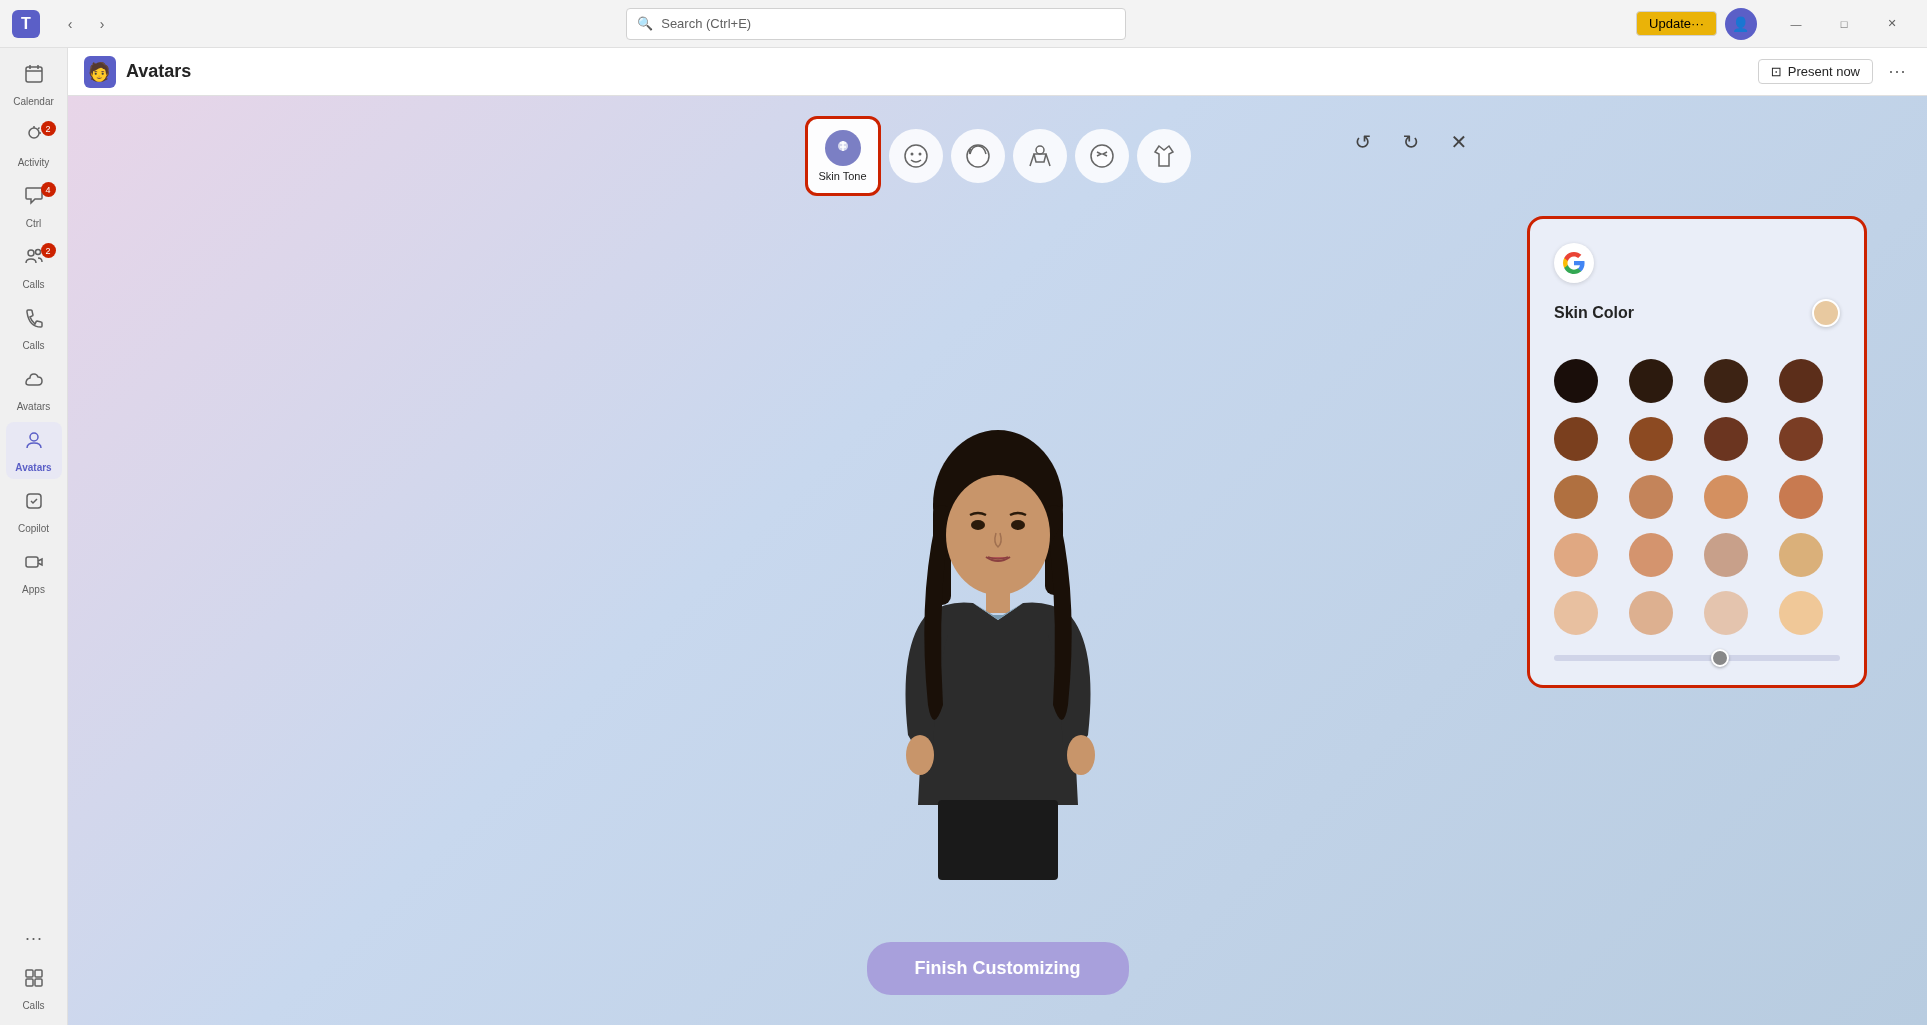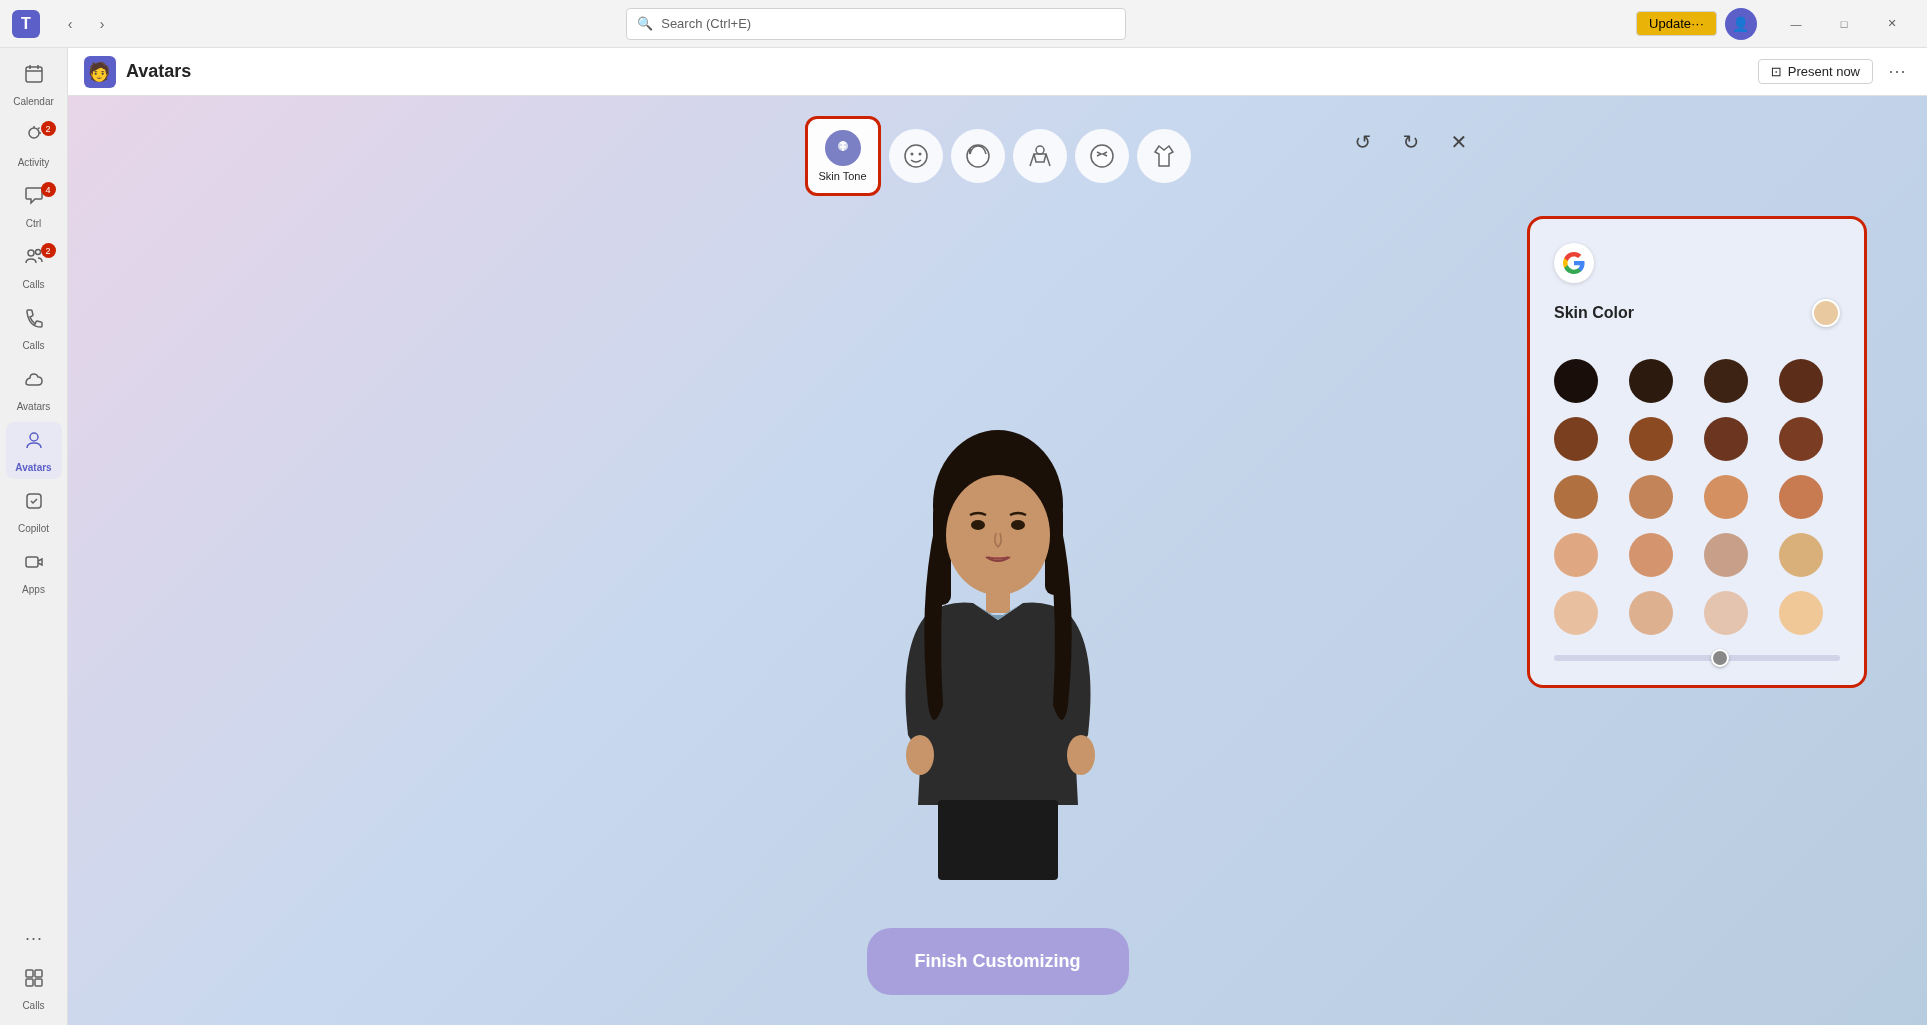--- a/index.html
+++ b/index.html
@@ -223,21 +223,21 @@
     
     #finish-btn {
       position: absolute;
       bottom: 30px;
       left: 50%;
       transform: translateX(-50%);
       background: #a8a0dc;
       color: white;
       border: none;
       border-radius: 24px;
-      padding: 23px 48px;
+      padding: 16px 48px;
       font-size: 18px;
       font-weight: 600;
       cursor: pointer;
       white-space: nowrap;
     }
 
     
     #skin-panel {
       position: absolute;
       top: 120px;

